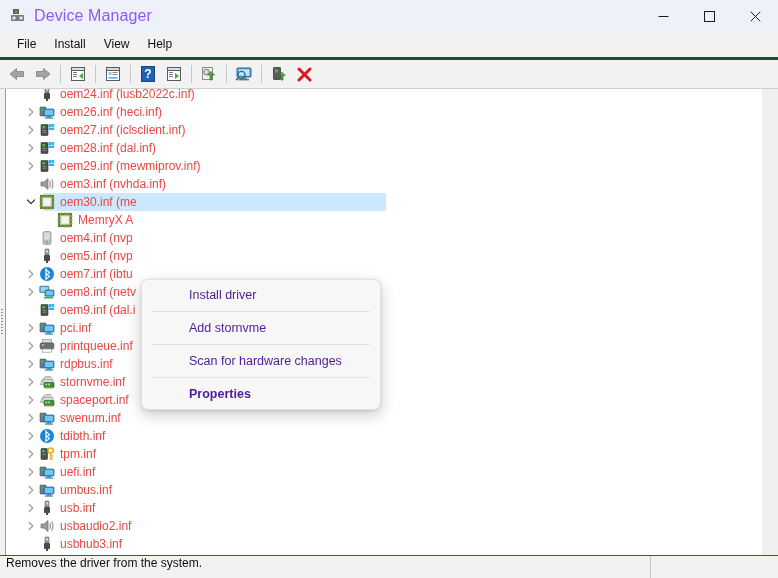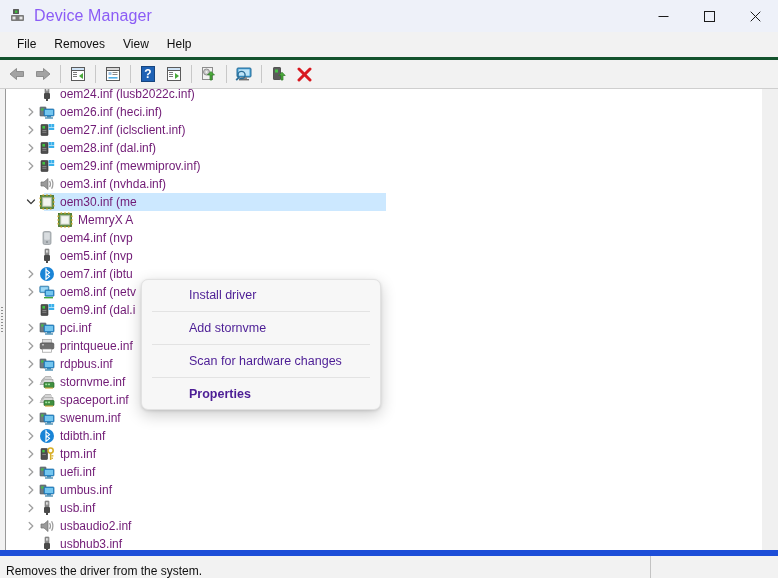--- a/index.html
+++ b/index.html
@@ -178,21 +178,21 @@
   .ticon {
     width: 16px;
     height: 16px;
     flex: 0 0 auto;
     margin-right: 5px;
     position: relative;
     z-index: 2;
   }
   .tlabel {
     font-size: 12px;
-    color: #701a75;
+    color: #ef4444;
     line-height: 16px;
     position: relative;
     z-index: 2;
   }
   .row.indent .chev { margin-left: 35px; }
 
   
   .vscroll {
     position: absolute;
     right: 0;
@@ -207,23 +207,23 @@
     width: 16px;
     top: 120px;
     height: 150px;
     background: #f0f0f0;
   }
 
   
   .statusbar {
     height: 22px;
     background: #f2f2f2;
-    border-top: 6px solid #1d4ed8;
-    display: flex;
-    align-items: flex-end;
+    border-top: 1px solid #1d4ed8;
+    display: flex;
+    align-items: flex-start;
     flex: 0 0 auto;
   }
   .status-text {
     font-size: 12px;
     color: #101010;
     padding-left: 6px;
   }
   .status-sep {
     width: 1px;
     height: 22px;
@@ -294,21 +294,21 @@
         <svg width="11" height="11" viewBox="0 0 11 11">
             <line x1="0.7" y1="0.7" x2="10.3" y2="10.3" stroke="#1b1b1b" stroke-width="1"></line>
             <line x1="10.3" y1="0.7" x2="0.7" y2="10.3" stroke="#1b1b1b" stroke-width="1"></line>
           </svg>
       </div>
     </div>
   </div>
 
   <div class="menubar">
     <div class="menu-item">File</div>
-    <div class="menu-item">Removes</div>
+    <div class="menu-item">Install</div>
     <div class="menu-item">View</div>
     <div class="menu-item">Help</div>
   </div>
 
   <div class="toolbar">
     <div class="tb-btn">
       <svg width="18" height="16" viewBox="0 0 18 16">
         <path d="M8.5 2.5 L2 8 L8.5 13.5 L8.5 10.5 L15.5 10.5 L15.5 5.5 L8.5 5.5 Z" fill="#a3a3a3" stroke="#7d7d7d" stroke-width="0.8" stroke-linejoin="round"></path>
       </svg>
     </div>

